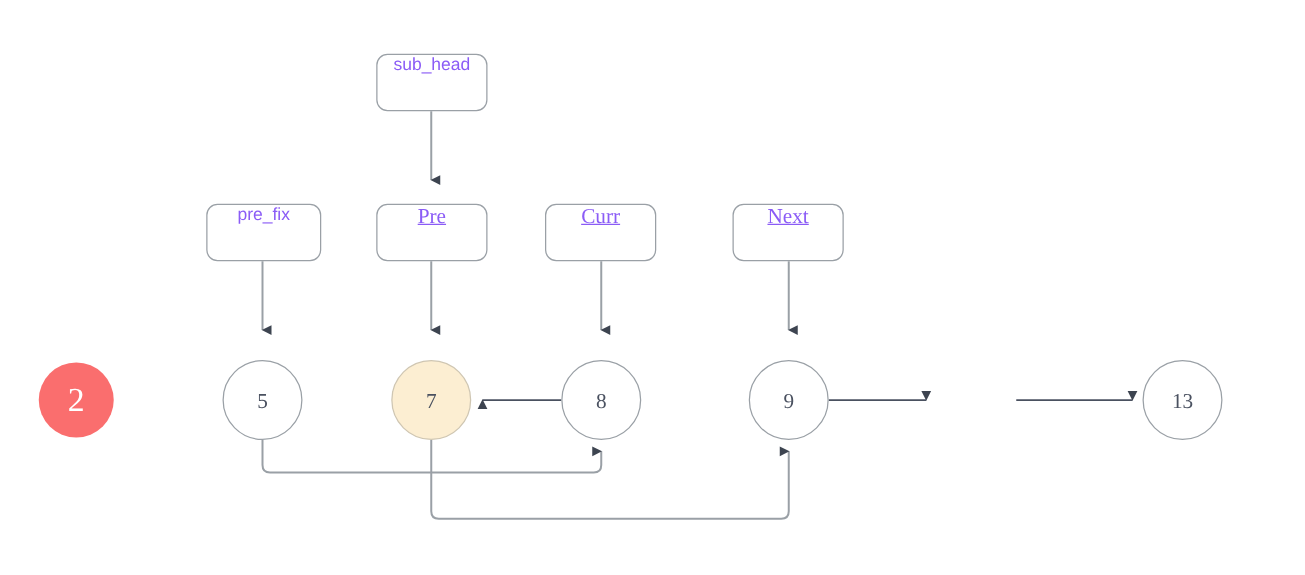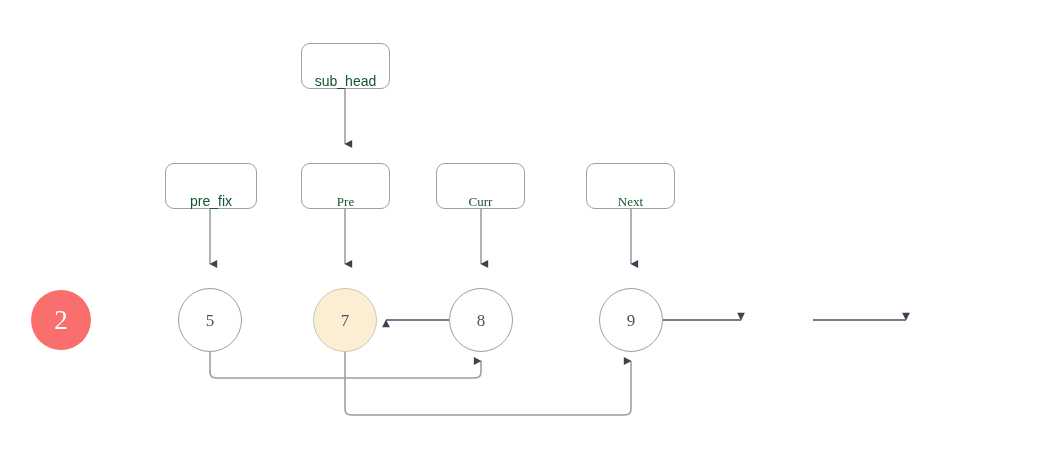--- a/index.html
+++ b/index.html
@@ -30,30 +30,31 @@
   }
 
   
   .label-box {
     position: absolute;
     box-sizing: border-box;
     background: #ffffff;
     border: 1px solid #9aa0a6;
     border-radius: 9px;
     display: flex;
-    align-items: flex-end;
+    align-items: flex-start;
     justify-content: center;
-    color: #14532d;
+    color: #8b5cf6;
     font-size: 15px;
     line-height: 1;
     white-space: nowrap;
   }
   .label-box.serif {
     font-family: "Liberation Serif", serif;
-    font-size: 13px;
+    font-size: 17px;
+    text-decoration: underline;
   }
   .label-box.sans {
     font-family: "Liberation Sans", sans-serif;
     font-size: 14px;
   }
 
   
   .node {
     position: absolute;
     box-sizing: border-box;
@@ -167,14 +168,17 @@
 
   <div class="node" style="left:449px; top:288px;">
     <span>8</span>
   </div>
 
   <div class="node" style="left:599px; top:288px;">
     <span>9</span>
   </div>
 
 
+  <div class="node" style="left:914px; top:288px;">
+    <span>13</span>
+  </div>
 
 </div>
 
 </body></html>

